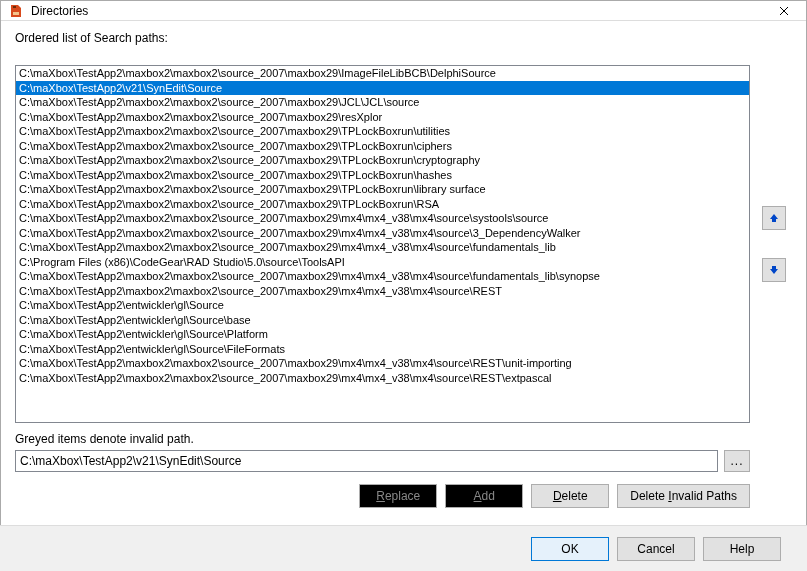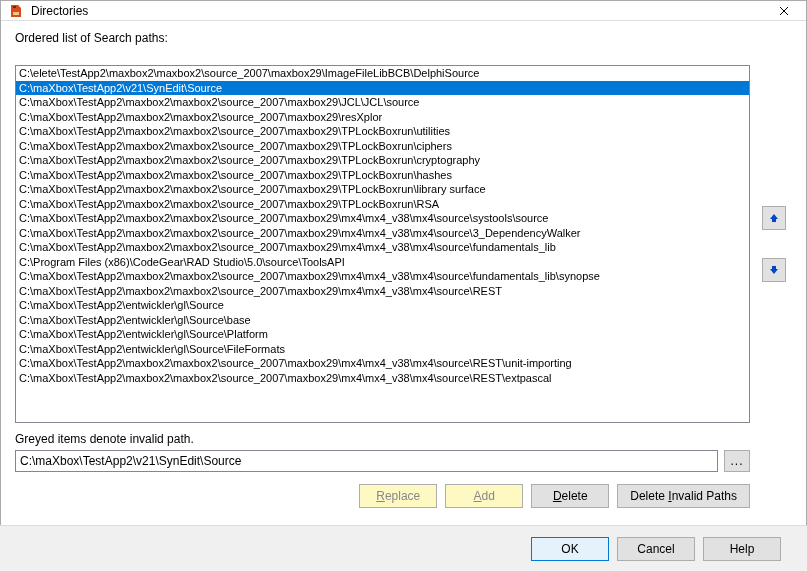--- a/index.html
+++ b/index.html
@@ -120,21 +120,21 @@
     border: 1px solid #adadad;
     background: #e1e1e1;
     font-family: inherit;
     font-size: 12px;
     padding: 0 12px;
     display: inline-flex; align-items:center; justify-content:center;
   }
   .btn.wide { min-width: 116px; }
   .btn.disabled {
     color: #888;
-    background: #fef9c3;
+    background: #000000;
   }
   .btn.default {
     border: 1px solid #0078d7;
     background: #e5f1fb;
   }
   .u { text-decoration: underline; }
 
   .footer {
     position: absolute;
     bottom: 0; left:0; right:0;
@@ -165,21 +165,21 @@
         <path d="M1 1 L9 9 M9 1 L1 9" stroke="#000" stroke-width="1"></path>
       </svg>
   </div>
 </div>
 
 <div class="content">
   <div class="label">Ordered list of Search paths:</div>
 
   <div class="listwrap">
     <div class="listbox" id="paths-list">
-        <div class="item">C:\elete\TestApp2\maxbox2\maxbox2\source_2007\maxbox29\ImageFileLibBCB\DelphiSource</div>
+        <div class="item">C:\maXbox\TestApp2\maxbox2\maxbox2\source_2007\maxbox29\ImageFileLibBCB\DelphiSource</div>
         <div class="item selected">C:\maXbox\TestApp2\v21\SynEdit\Source</div>
         <div class="item">C:\maXbox\TestApp2\maxbox2\maxbox2\source_2007\maxbox29\JCL\JCL\source</div>
         <div class="item">C:\maXbox\TestApp2\maxbox2\maxbox2\source_2007\maxbox29\resXplor</div>
         <div class="item">C:\maXbox\TestApp2\maxbox2\maxbox2\source_2007\maxbox29\TPLockBoxrun\utilities</div>
         <div class="item">C:\maXbox\TestApp2\maxbox2\maxbox2\source_2007\maxbox29\TPLockBoxrun\ciphers</div>
         <div class="item">C:\maXbox\TestApp2\maxbox2\maxbox2\source_2007\maxbox29\TPLockBoxrun\cryptography</div>
         <div class="item">C:\maXbox\TestApp2\maxbox2\maxbox2\source_2007\maxbox29\TPLockBoxrun\hashes</div>
         <div class="item">C:\maXbox\TestApp2\maxbox2\maxbox2\source_2007\maxbox29\TPLockBoxrun\library surface</div>
         <div class="item">C:\maXbox\TestApp2\maxbox2\maxbox2\source_2007\maxbox29\TPLockBoxrun\RSA</div>
         <div class="item">C:\maXbox\TestApp2\maxbox2\maxbox2\source_2007\maxbox29\mx4\mx4_v38\mx4\source\systools\source</div>

